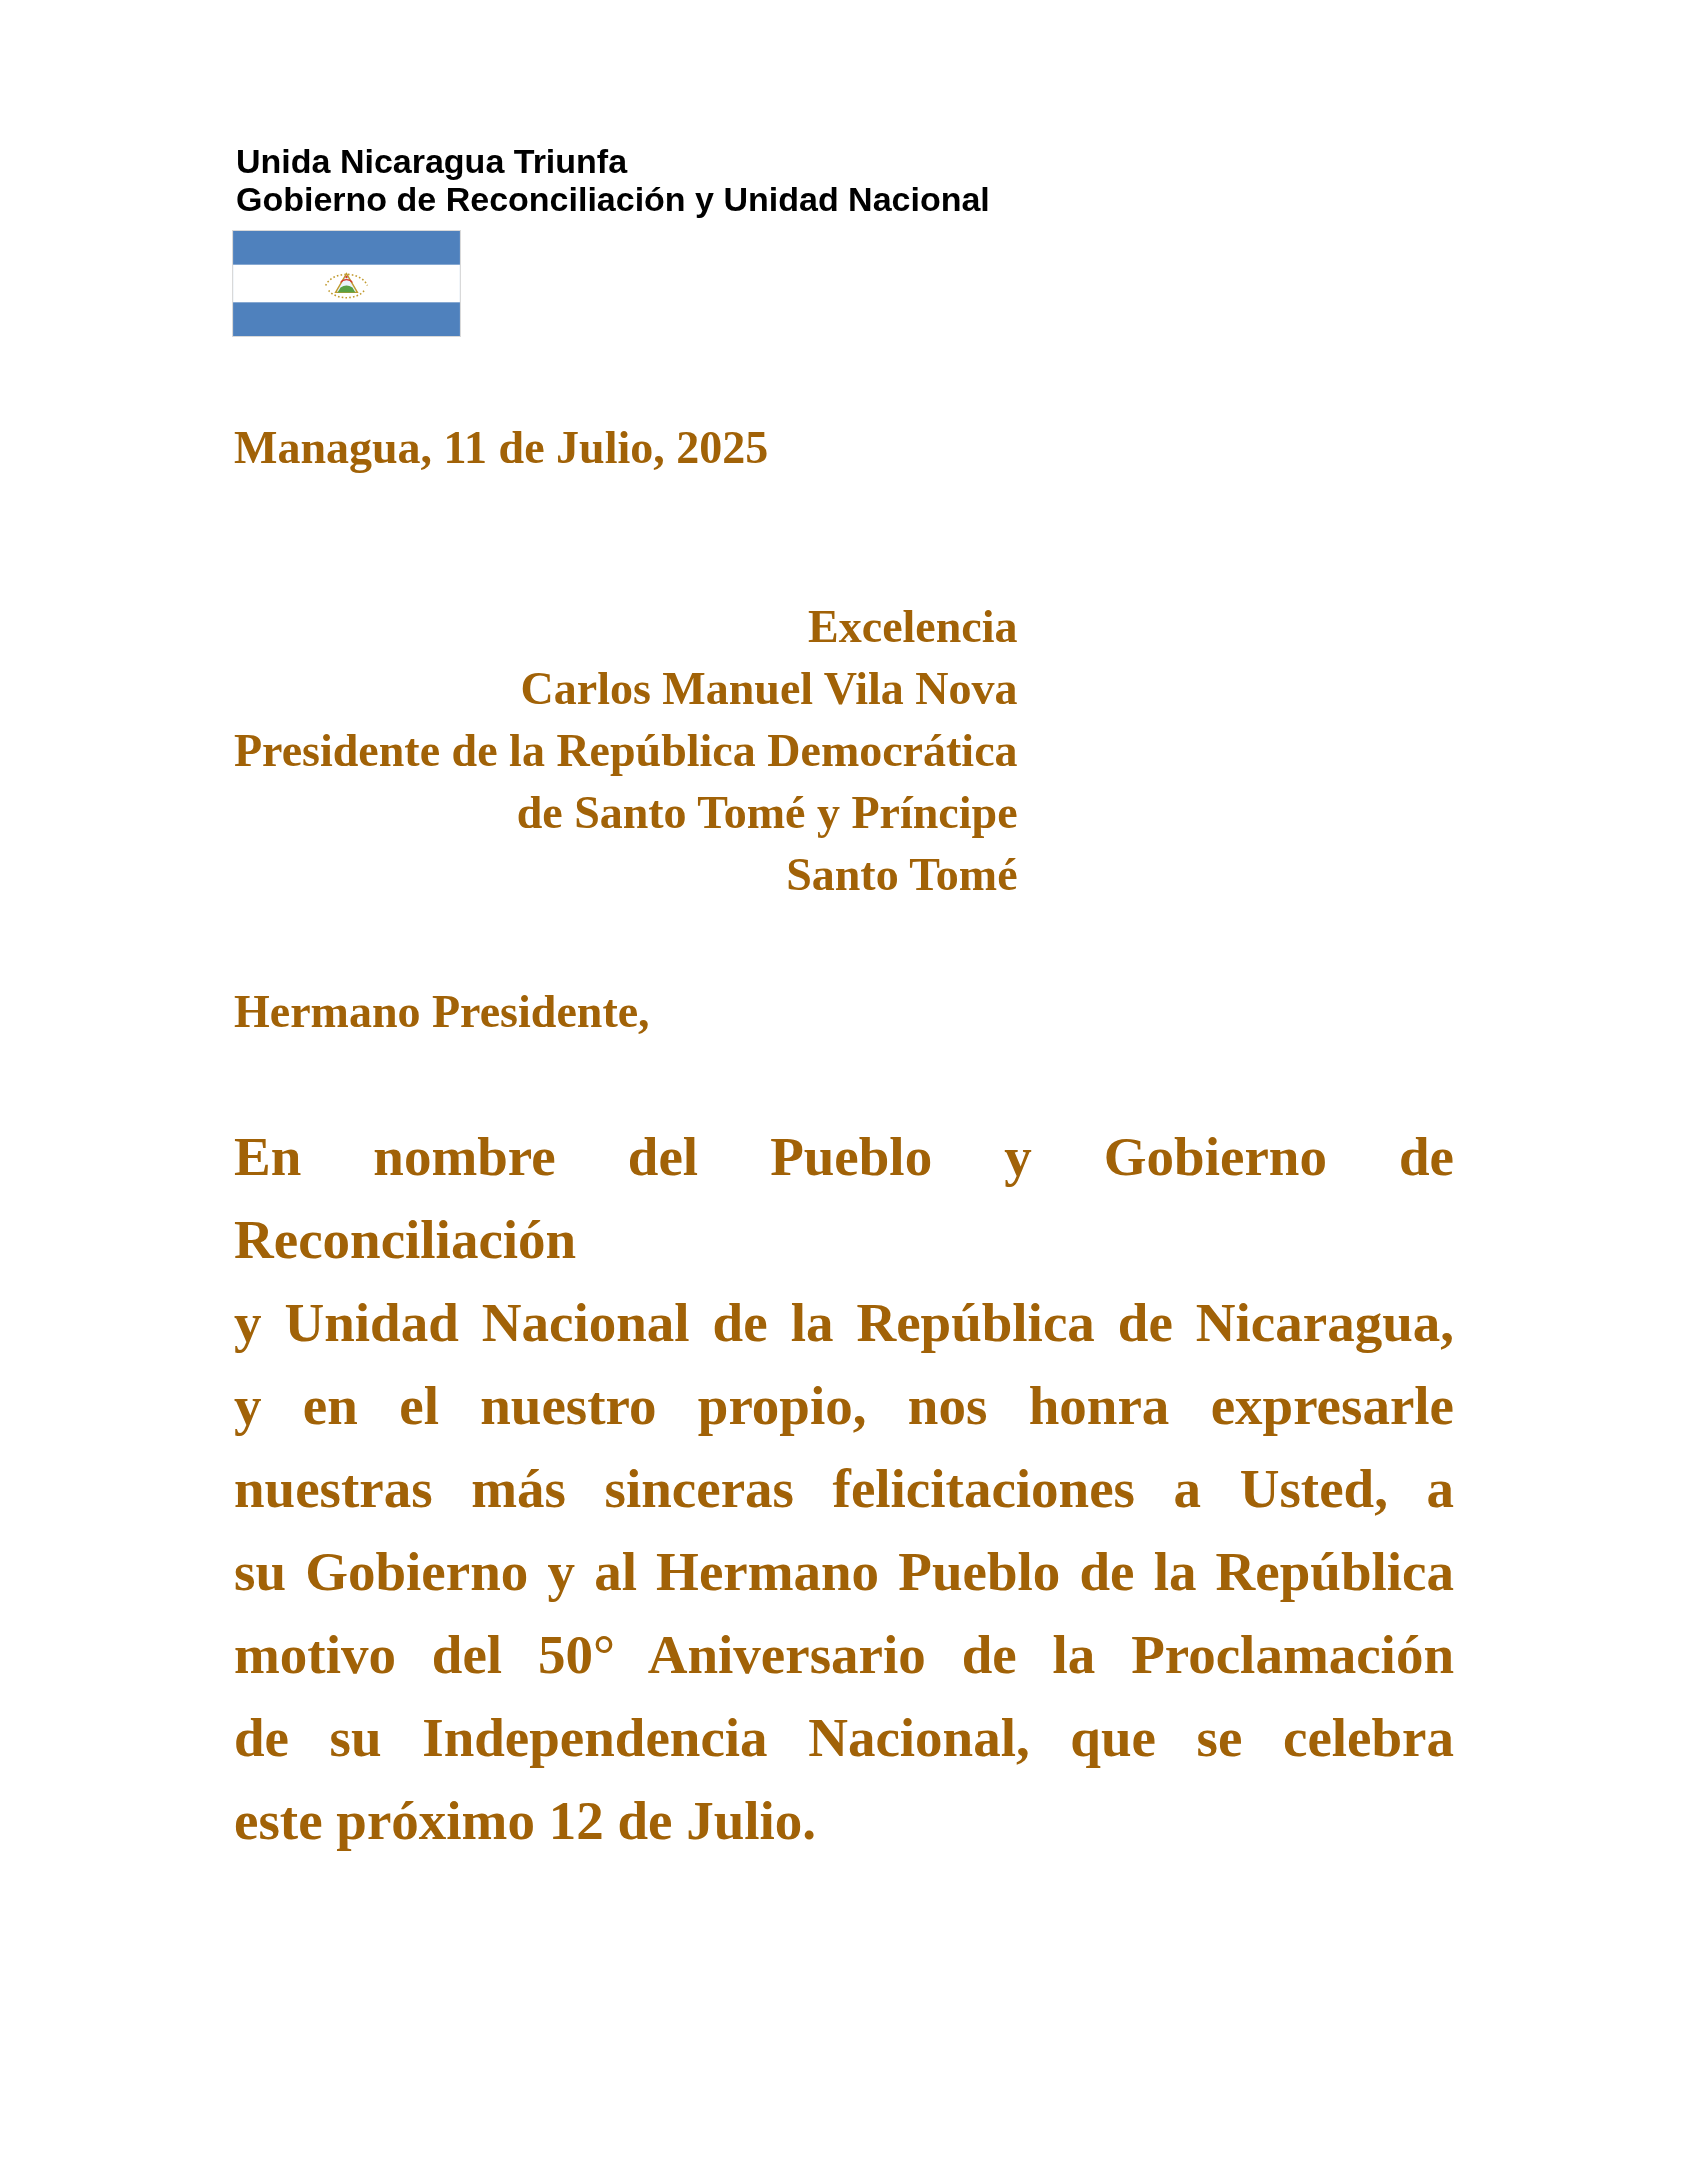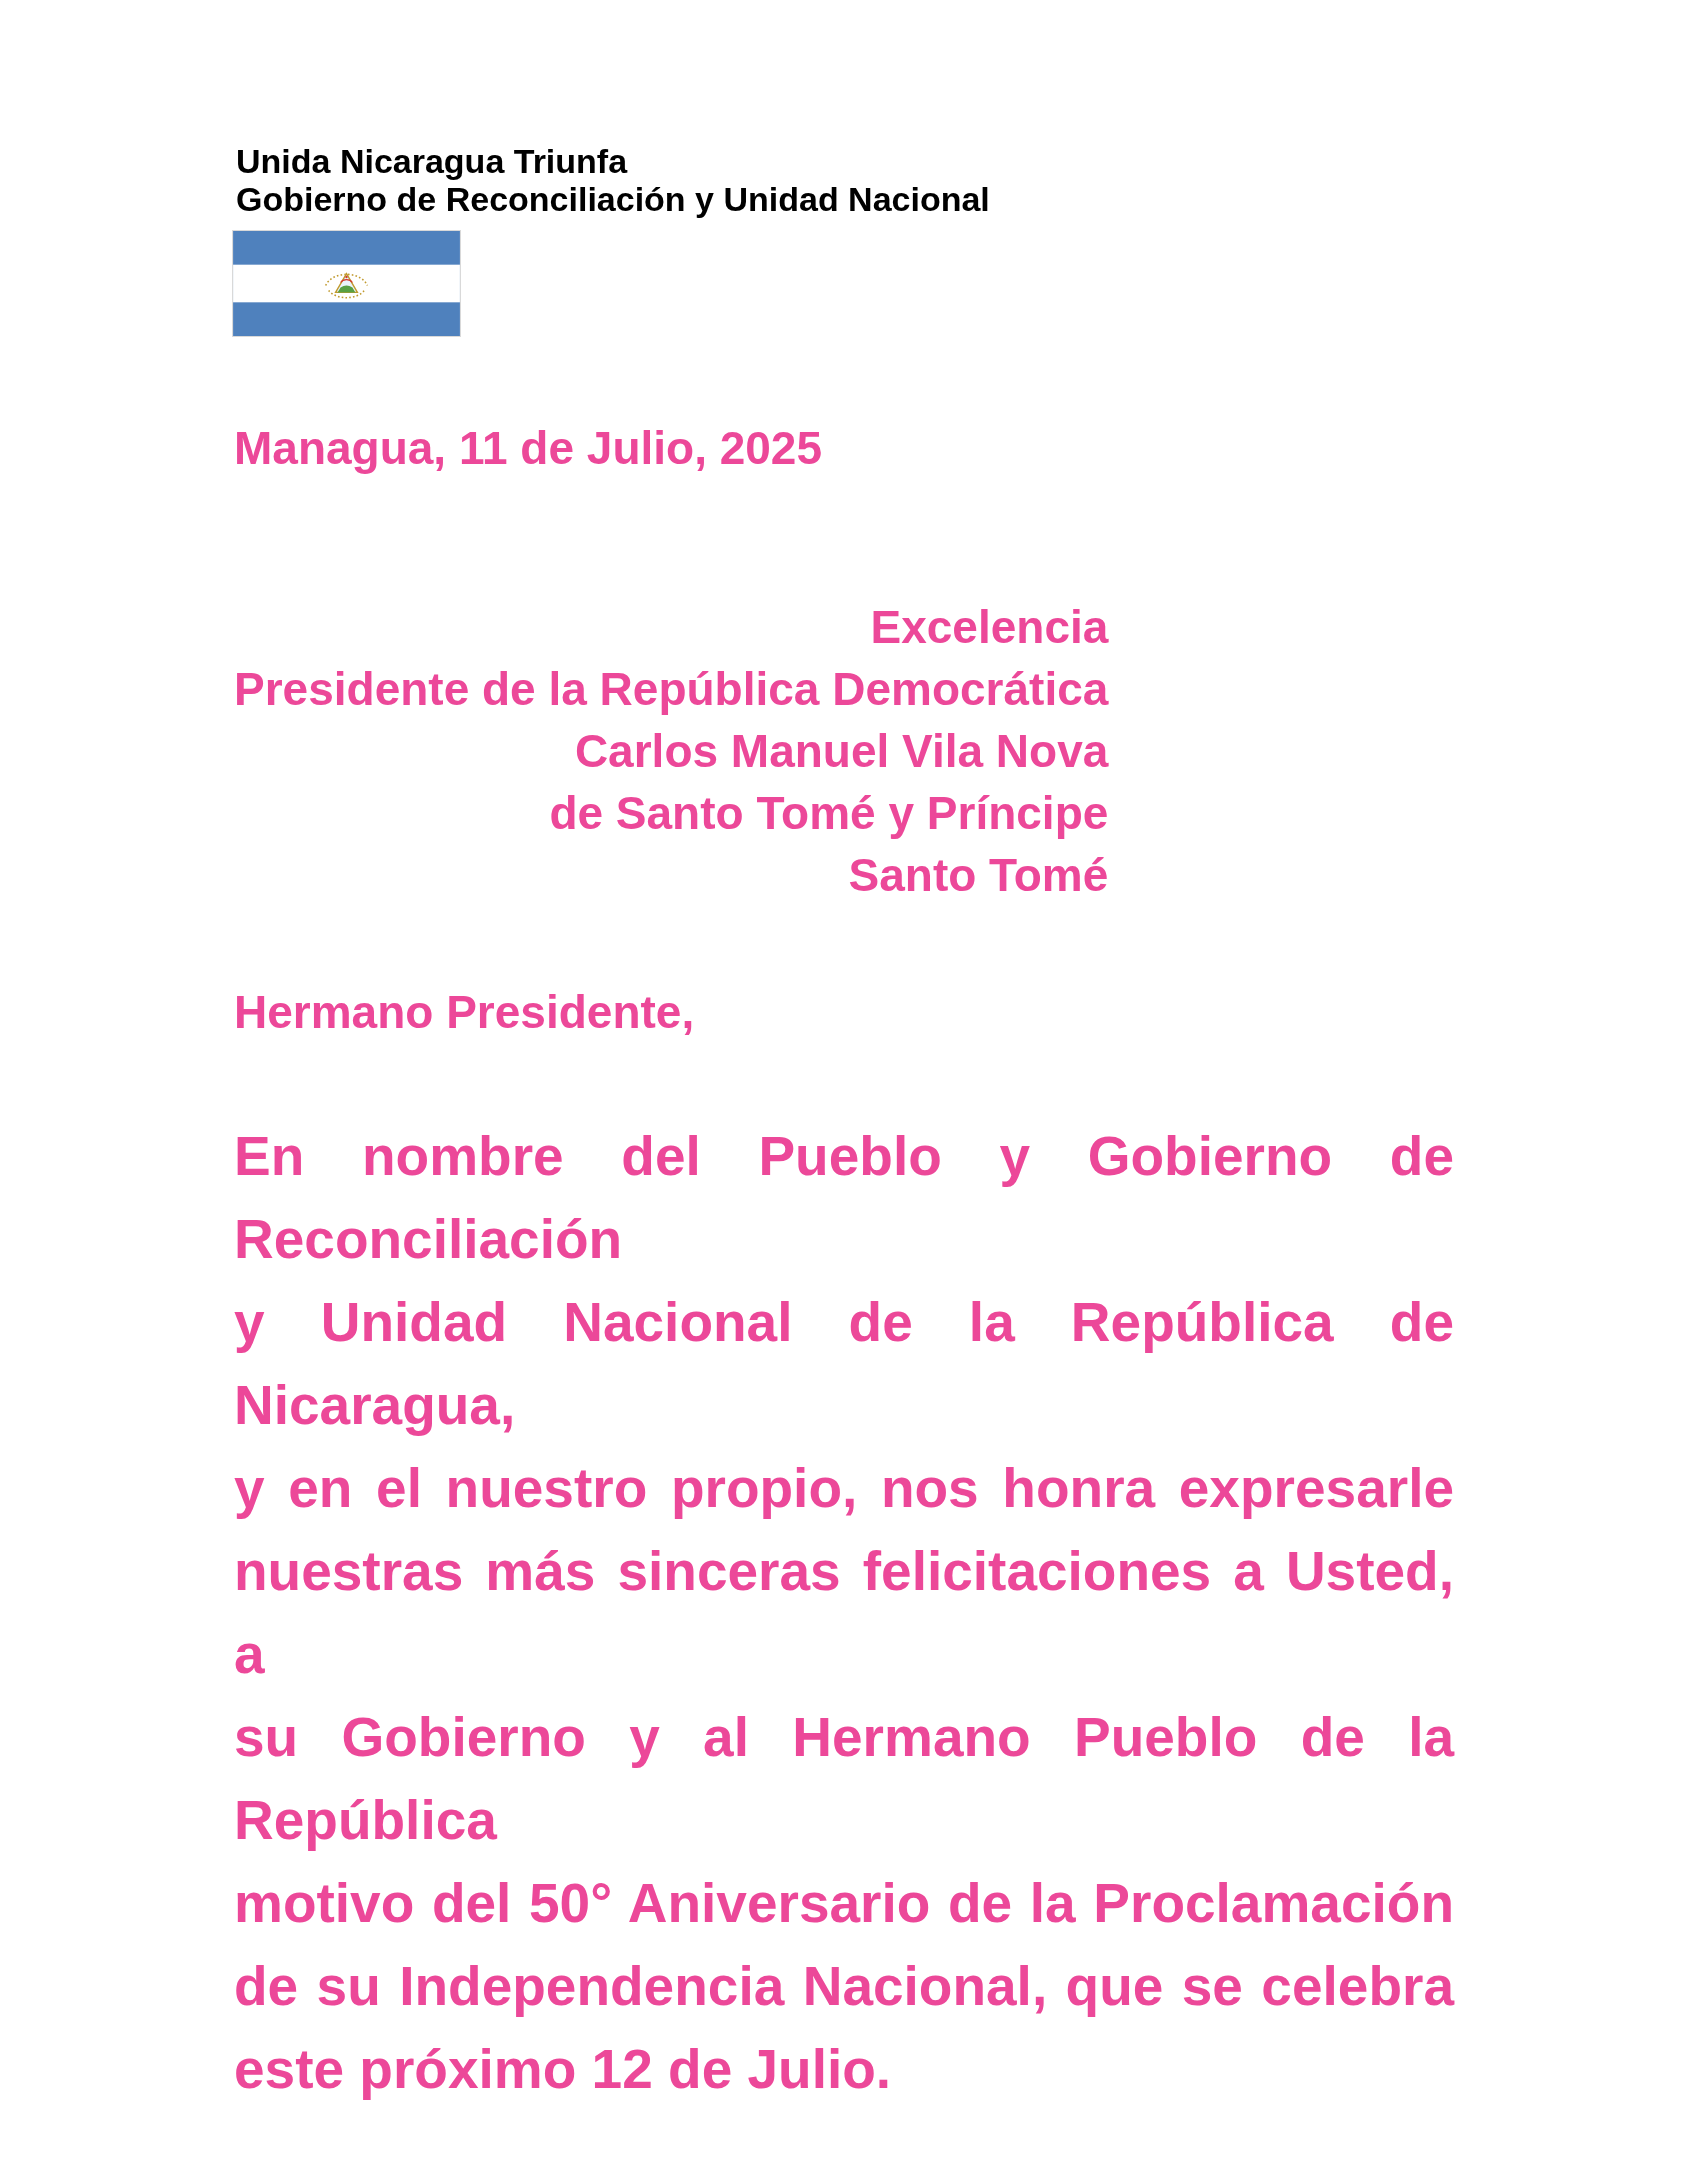--- a/index.html
+++ b/index.html
@@ -18,23 +18,23 @@
     font-size:34px;line-height:38px;
     color:#000;
     white-space:nowrap;
   }
   .flag{
     left:233px;top:231px;
     width:227px;height:105px;
     outline:1px solid #d9d9d9;
   }
   .mono{
-    font-family:Liberation Sans, sans-serif;
+    font-family:Liberation Serif, serif;
     font-weight:700;
-    color:#ec4899;
+    color:#a16207;
   }
   .dateline{
     left:234px;top:417px;
     font-size:46px;line-height:62px;
     white-space:nowrap;
   }
   .recipient{
     left:234px;top:596px;
     font-size:46px;line-height:62px;
     white-space:nowrap;
@@ -83,22 +83,22 @@
         <path d="M -6,-1 A 7 6 0 0 1 6,-1" fill="none" stroke="#d23b2f" stroke-width="1.2"></path>
         <circle cx="0" cy="-6.5" r="1.2" fill="#d23b2f"></circle>
       </g>
     </svg>
   </div>
 
   <div class="abs mono dateline">Managua, 11 de Julio, 2025</div>
 
   <div class="abs mono recipient">
     <div>Excelencia</div>
+    <div>Carlos Manuel Vila Nova</div>
     <div>Presidente de la República Democrática</div>
-    <div>Carlos Manuel Vila Nova</div>
     <div>de Santo Tomé y Príncipe</div>
     <div>Santo Tomé</div>
   </div>
 
   <div class="abs mono salutation">Hermano Presidente,</div>
 
   <div class="abs mono body-block">
     <div class="body-line">En nombre del Pueblo y Gobierno de Reconciliación</div>
     <div class="body-line">y Unidad Nacional de la República de Nicaragua,</div>
     <div class="body-line">y en el nuestro propio, nos honra expresarle</div>

